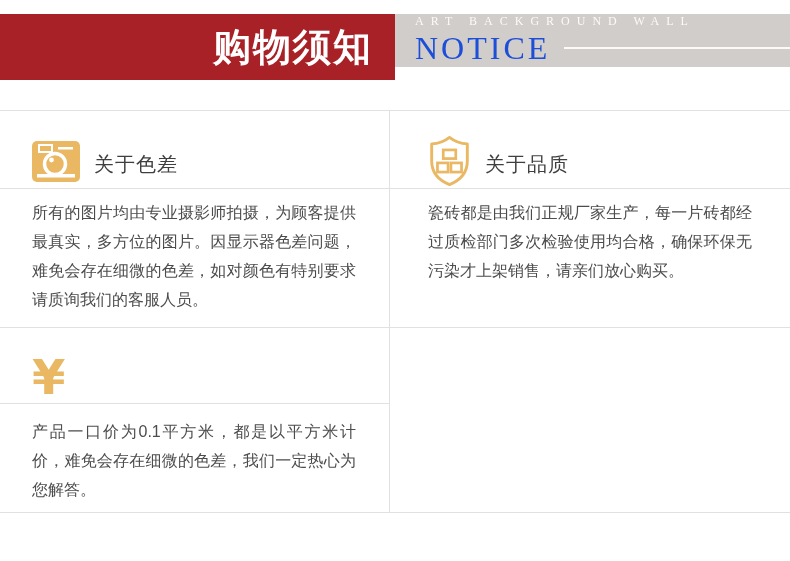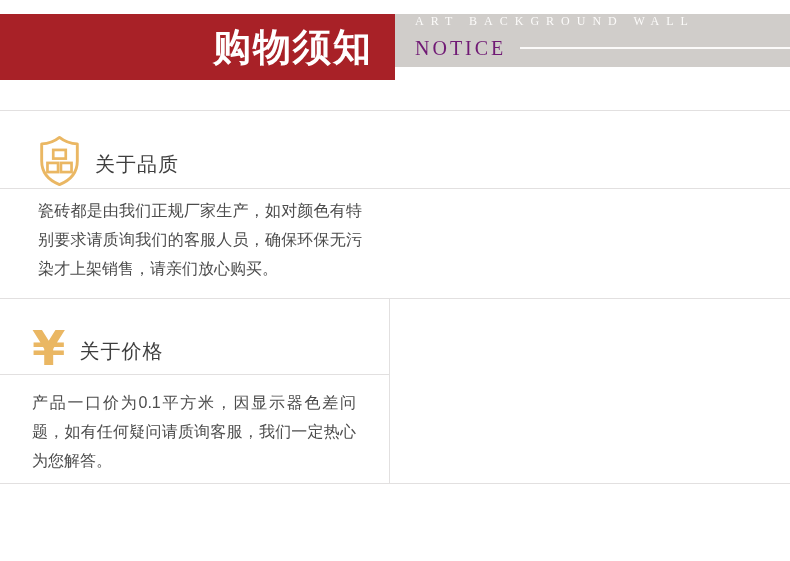--- a/index.html
+++ b/index.html
@@ -17,29 +17,29 @@
     display:flex; align-items:center; justify-content:flex-end;
     padding-right:22px; box-sizing:border-box;
   }
   .banner-title { color:#ffffff; font-size:38px; font-weight:bold; letter-spacing:2px; white-space:nowrap; }
   .banner-gray {
     flex:1; background:var(--banner_gray,#d0cdca); color:#fff;
     box-sizing:border-box; padding:0 0 0 20px; overflow:hidden;font-family:Liberation Serif, serif;
   }
   .banner-en { font-size:12px; letter-spacing:7px; color:#fcfbfa; white-space:nowrap; }
   .notice-row { display:flex; align-items:center; margin-top:1px; }
-  .notice-text { font-size:20px; letter-spacing:3px; color:#701a75; line-height:36px; }
+  .notice-text { font-size:32px; letter-spacing:3px; color:#1d4ed8; line-height:36px; }
   .notice-line { flex:1; height:2px; background:#fbfaf9; margin-left:14px; }
 
   
   .grid { position:absolute; top:110px; left:0; width:790px; border-top:1px solid var(--divider,#e2e0e0); }
   .row { display:flex; border-bottom:1px solid var(--divider,#e2e0e0); }
   .cell { box-sizing:border-box; }
   .cell-left  { width:390px; border-right:1px solid var(--divider,#e2e0e0); }
-  .cell-right { flex:1;font-family:Liberation Mono, monospace; }
+  .cell-right { flex:1; }
 
   .card-header {
     display:flex; align-items:center;
     border-bottom:1px solid var(--divider,#e2e0e0);
     box-sizing:border-box; padding-top:16px;
   }
   .r1 .card-header { height:78px; }
   .r2 .card-header { height:76px; }
   .cell-left  .card-header { padding-left:32px; }
   .cell-right .card-header { padding-left:38px; }
@@ -80,48 +80,63 @@
         <span class="notice-text">NOTICE</span>
         <span class="notice-line"></span>
       </div>
     </div>
   </div>
 
   <div class="grid">
 
     <div class="row r1">
 
+      <section class="cell cell-left">
+        <div class="card-header">
+          <span class="icon">
+            <svg width="48" height="44" viewBox="0 0 48 44" xmlns="http://www.w3.org/2000/svg">
+              <rect x="0" y="2" width="48" height="41" rx="5" fill="currentColor"></rect>
+              <rect x="7" y="6" width="13" height="7" fill="none" stroke="#ffffff" stroke-width="2"></rect>
+              <rect x="26" y="8" width="15" height="2.5" fill="#ffffff"></rect>
+              <circle cx="23" cy="25" r="10.5" fill="none" stroke="#ffffff" stroke-width="3.5"></circle>
+              <circle cx="19.5" cy="21" r="2.4" fill="#ffffff"></circle>
+              <rect x="5" y="35" width="38" height="3.5" fill="#ffffff"></rect>
+            </svg>
+          </span>
+          <h2 class="card-title">关于色差</h2>
+        </div>
+        <p class="card-body">所有的图片均由专业摄影师拍摄，为顾客提供最真实，多方位的图片。因显示器色差问题，难免会存在细微的色差，如对颜色有特别要求请质询我们的客服人员。</p>
+      </section>
 
       <section class="cell cell-right">
         <div class="card-header">
           <span class="icon">
             <svg width="43" height="52" viewBox="0 0 44 54" xmlns="http://www.w3.org/2000/svg">
               <path d="M22 2.5 C17 6.5 9.5 9 3.5 9.2 L3.5 27 C3.5 39.5 12 47.5 22 51.5 C32 47.5 40.5 39.5 40.5 27 L40.5 9.2 C34.5 9 27 6.5 22 2.5 Z" fill="none" stroke="currentColor" stroke-width="3" stroke-linejoin="round"></path>
               <rect x="15.5" y="15.5" width="13" height="9" fill="none" stroke="currentColor" stroke-width="2.8"></rect>
               <rect x="9.5" y="29" width="11" height="9.5" fill="none" stroke="currentColor" stroke-width="2.8"></rect>
               <rect x="23.5" y="29" width="11" height="9.5" fill="none" stroke="currentColor" stroke-width="2.8"></rect>
             </svg>
           </span>
           <h2 class="card-title">关于品质</h2>
         </div>
-        <p class="card-body">瓷砖都是由我们正规厂家生产，如对颜色有特别要求请质询我们的客服人员，确保环保无污染才上架销售，请亲们放心购买。</p>
+        <p class="card-body">瓷砖都是由我们正规厂家生产，每一片砖都经过质检部门多次检验使用均合格，确保环保无污染才上架销售，请亲们放心购买。</p>
       </section>
 
     </div>
 
     <div class="row r2">
 
       <section class="cell cell-left">
         <div class="card-header">
           <span class="icon">
             <span class="yuan-glyph">¥</span>
           </span>
-          <h2 class="card-title">关于价格</h2>
         </div>
-        <p class="card-body">产品一口价为0.1平方米，因显示器色差问题，如有任何疑问请质询客服，我们一定热心为您解答。</p>
+        <p class="card-body">产品一口价为0.1平方米，都是以平方米计价，难免会存在细微的色差，我们一定热心为您解答。</p>
       </section>
 
       <section class="cell cell-right">
       </section>
 
     </div>
 
   </div>
 </div>
 

